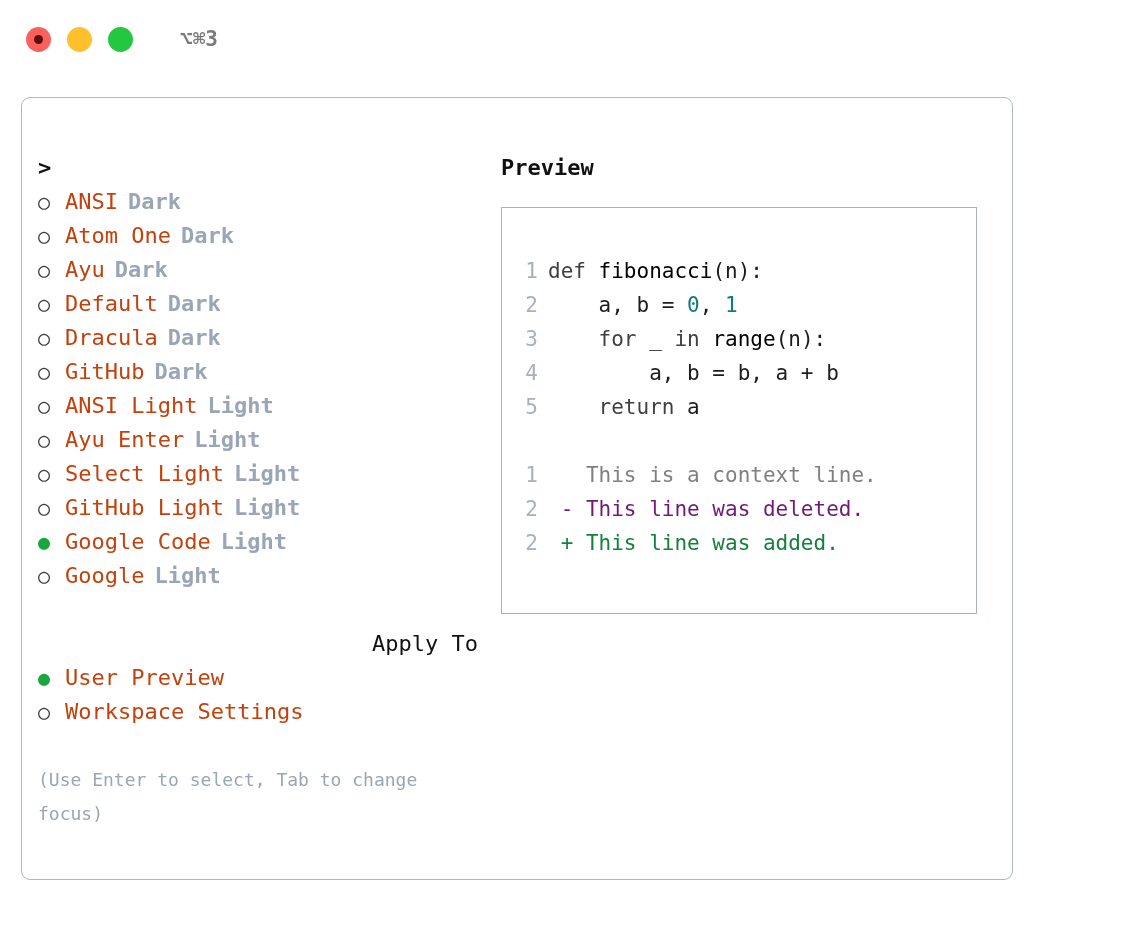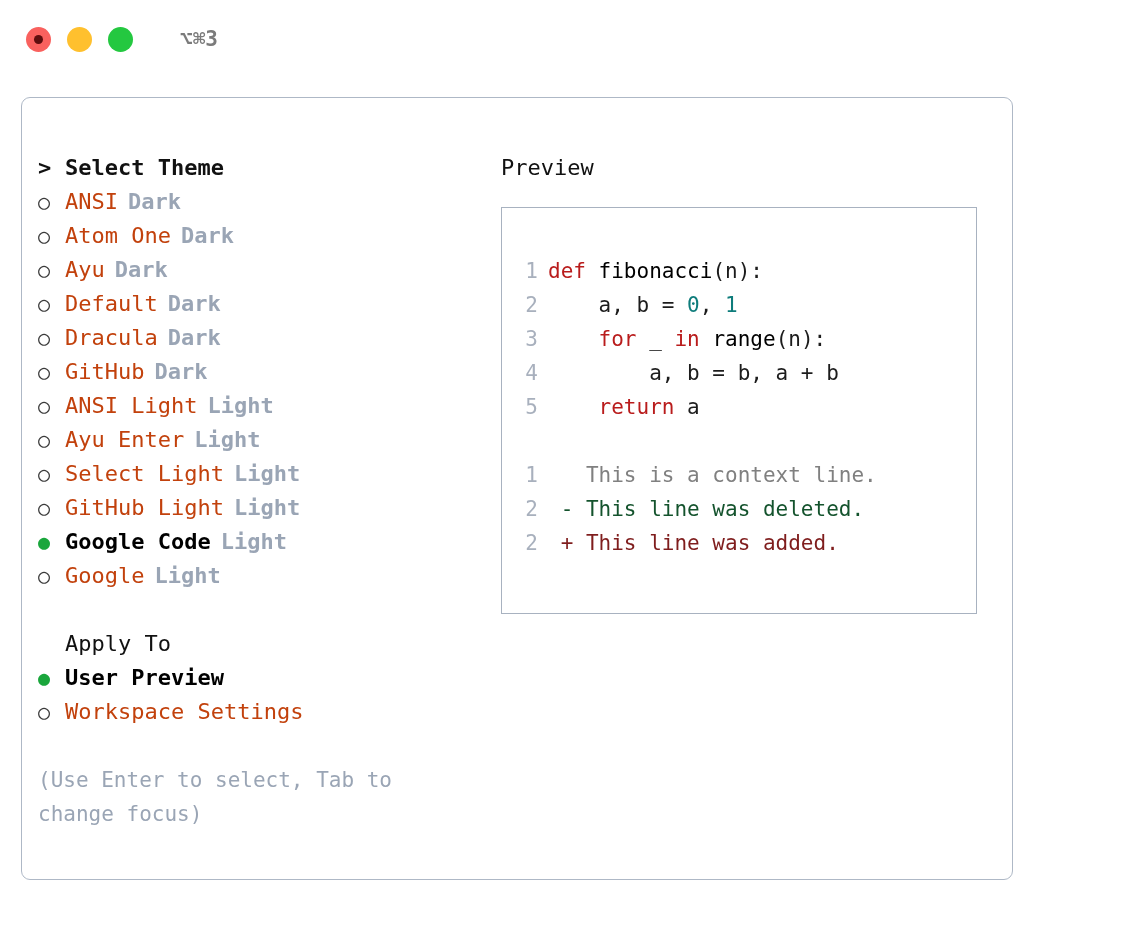--- a/index.html
+++ b/index.html
@@ -116,20 +116,21 @@
   }
   .list-header .caret {
     width: 27px;
     flex: 0 0 27px;
     color: #111111;
     font-weight: bold;
   }
   .list-header.section {
     font-weight: normal;
     color: #111111;
+    justify-content: space-between;
   }
 
   .opt-row {
     display: flex;
     align-items: baseline;
     line-height: 34px;
     font-size: 22px;
     white-space: pre;
   }
   .opt-marker {
@@ -139,53 +140,52 @@
     line-height: 34px;
     display: inline-block;
   }
   .opt-marker.off { color: #3a3a3a; }
   .opt-marker.on  { color: #1aa63c; }
 
   .opt-label {
     color: #c2410c;
   }
   .opt-row.selected .opt-label {
-    color: #000000;
-    font-weight: bold;
+    color: #c2410c;
   }
   .opt-tag {
     color: #9aa5b5;
     margin-left: 10px;
     font-weight: bold;
   }
 
   .spacer-row {
     height: 34px;
   }
 
   .hint {
     margin-top: 34px;
-    font-size: 21px;
+    font-size: 18px;
     line-height: 34px;
     color: #9aa5b5;
     width: 420px;
     white-space: pre-wrap;
   }
 
   
   .right-col {
     position: absolute;
     left: 479px;
     top: 53px;
     width: 490px;
   }
 
   .preview-title {
     font-size: 22px;
-    font-weight: normal;
+    font-weight: bold;
     color: #111111;
     line-height: 34px;
   }
 
   .preview-box {
     margin-top: 22px;
     width: 476px;
     height: 407px;
     border: 1.6px solid #a8b2c0;
     box-sizing: border-box;
@@ -206,27 +206,27 @@
     flex: 0 0 46px;
     text-align: right;
     color: #a8b0bd;
     padding-right: 10px;
     box-sizing: border-box;
   }
   .code-text {
     white-space: pre;
   }
 
-  .tok-kw   { color: #b91c1c; }
+  .tok-kw   { color: #404040; }
   .tok-fn   { color: #000000; }
   .tok-num  { color: #0e7c7b; }
   .tok-txt  { color: #1c1c1c; }
   .tok-ctx  { color: #808080; }
-  .tok-del  { color: #14532d; }
-  .tok-add  { color: #7f1d1d; }
+  .tok-del  { color: #701a75; }
+  .tok-add  { color: #15803d; }
 
   .code-gap { height: 34px; }
 </style>
 </head>
 <body>
 
 <div class="window">
 
   <div class="titlebar">
     <div class="lights">
@@ -239,21 +239,20 @@
     <div class="win-title">⌥⌘3</div>
   </div>
 
   <div class="panel">
     <div class="panel-inner">
 
       <div class="left-col">
 
         <div class="list-header">
           <span class="caret">&gt;</span>
-          <span>Select Theme</span>
         </div>
 
         <div id="theme-list">
             <div class="opt-row"><span class="opt-marker off">○</span><span class="opt-label">ANSI</span><span class="opt-tag">Dark</span></div>
             <div class="opt-row"><span class="opt-marker off">○</span><span class="opt-label">Atom One</span><span class="opt-tag">Dark</span></div>
             <div class="opt-row"><span class="opt-marker off">○</span><span class="opt-label">Ayu</span><span class="opt-tag">Dark</span></div>
             <div class="opt-row"><span class="opt-marker off">○</span><span class="opt-label">Default</span><span class="opt-tag">Dark</span></div>
             <div class="opt-row"><span class="opt-marker off">○</span><span class="opt-label">Dracula</span><span class="opt-tag">Dark</span></div>
             <div class="opt-row"><span class="opt-marker off">○</span><span class="opt-label">GitHub</span><span class="opt-tag">Dark</span></div>
             <div class="opt-row"><span class="opt-marker off">○</span><span class="opt-label">ANSI Light</span><span class="opt-tag">Light</span></div>

